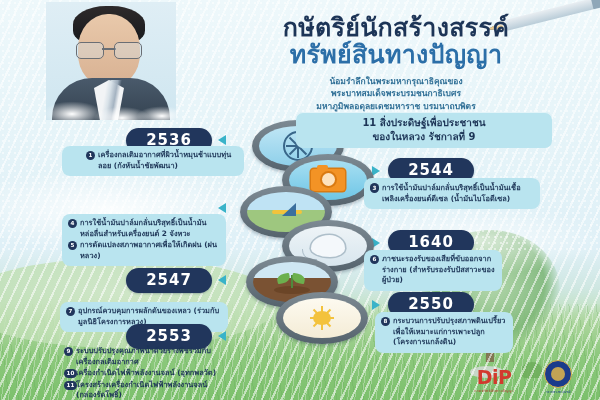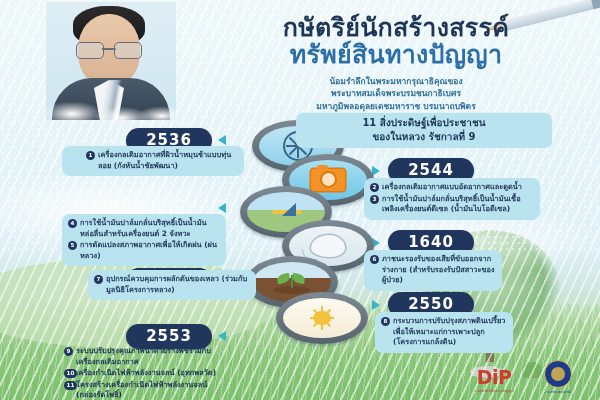--- a/index.html
+++ b/index.html
@@ -303,21 +303,21 @@
       <span>การใช้น้ำมันปาล์มกลั่นบริสุทธิ์เป็นน้ำมันหล่อลื่นสำหรับเครื่องยนต์ 2 จังหวะ</span>
     </div>
     <div class="row">
       <span class="num">5</span>
       <span>การดัดแปลงสภาพอากาศเพื่อให้เกิดฝน (ฝนหลวง)</span>
     </div>
   </div>
 
   <div class="year" style="left:126px;top:268px;">2547</div>
   <div class="arrow left" style="left:218px;top:275px;"></div>
-  <div class="card" style="left:60px;top:270px;width:156px;margin-left:28px;">
+  <div class="card" style="left:60px;top:302px;width:156px;">
     <div class="row">
       <span class="num">7</span>
       <span>อุปกรณ์ควบคุมการผลักดันของเหลว (ร่วมกับ มูลนิธิโครงการหลวง)</span>
     </div>
   </div>
 
   <div class="year" style="left:126px;top:324px;">2553</div>
   <div class="arrow left" style="left:218px;top:331px;"></div>
   <div class="card plain" style="left:58px;top:342px;width:162px;">
     <div class="row">
@@ -332,21 +332,20 @@
       <span class="num w">11</span>
       <span>โครงสร้างเครื่องกำเนิดไฟฟ้าพลังงานจลน์ (กล่องรัดโพธิ์)</span>
     </div>
   </div>
 
   <div class="arrow right" style="left:372px;top:166px;"></div>
   <div class="year" style="left:388px;top:158px;">2544</div>
   <div class="card" style="left:364px;top:178px;width:164px;">
     <div class="row">
       <span class="num">2</span>
-      <span>เครื่องกลเติมอากาศแบบอัดอากาศและดูดน้ำ</span>
     </div>
     <div class="row">
       <span class="num">3</span>
       <span>การใช้น้ำมันปาล์มกลั่นบริสุทธิ์เป็นน้ำมันเชื้อเพลิงเครื่องยนต์ดีเซล (น้ำมันไบโอดีเซล)</span>
     </div>
   </div>
 
   <div class="arrow right" style="left:372px;top:238px;"></div>
   <div class="year" style="left:388px;top:230px;">1640</div>
   <div class="card" style="left:364px;top:250px;width:126px;">

